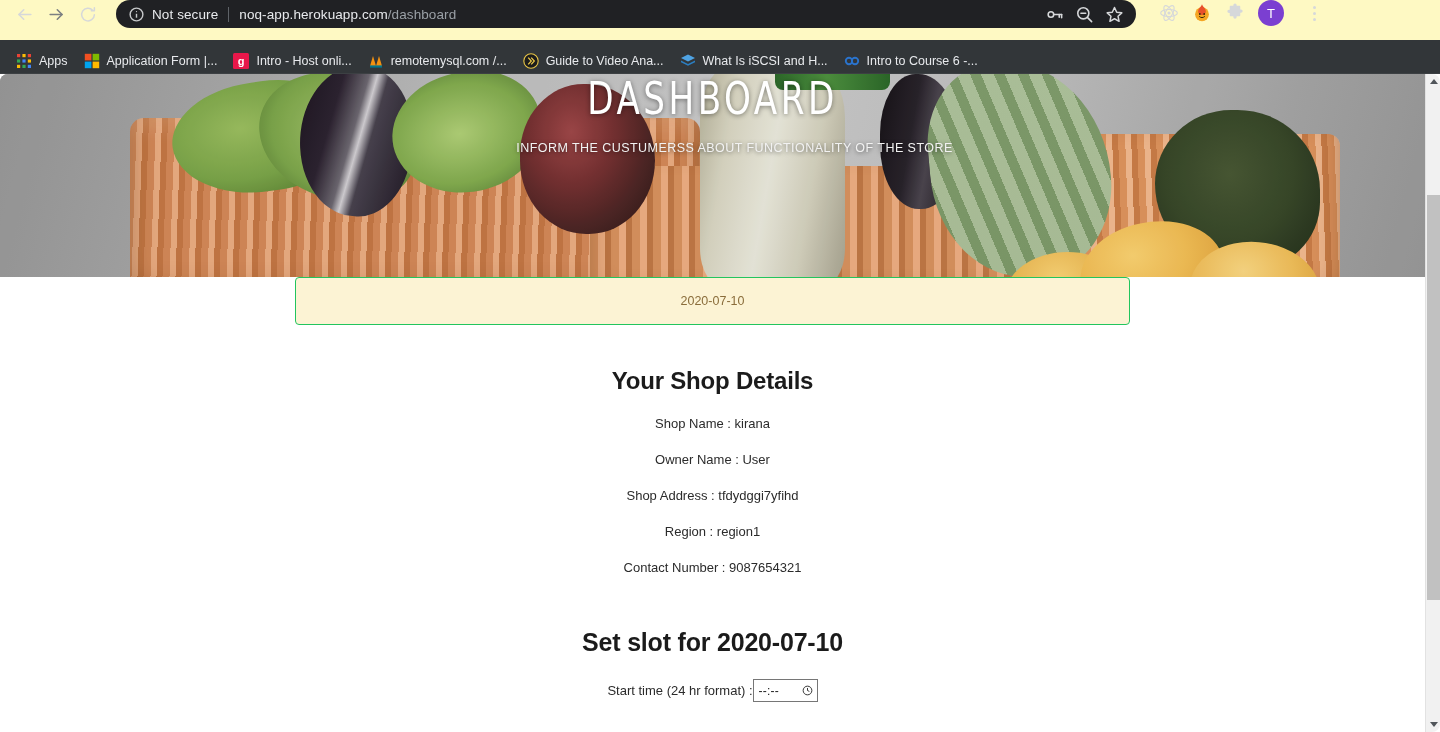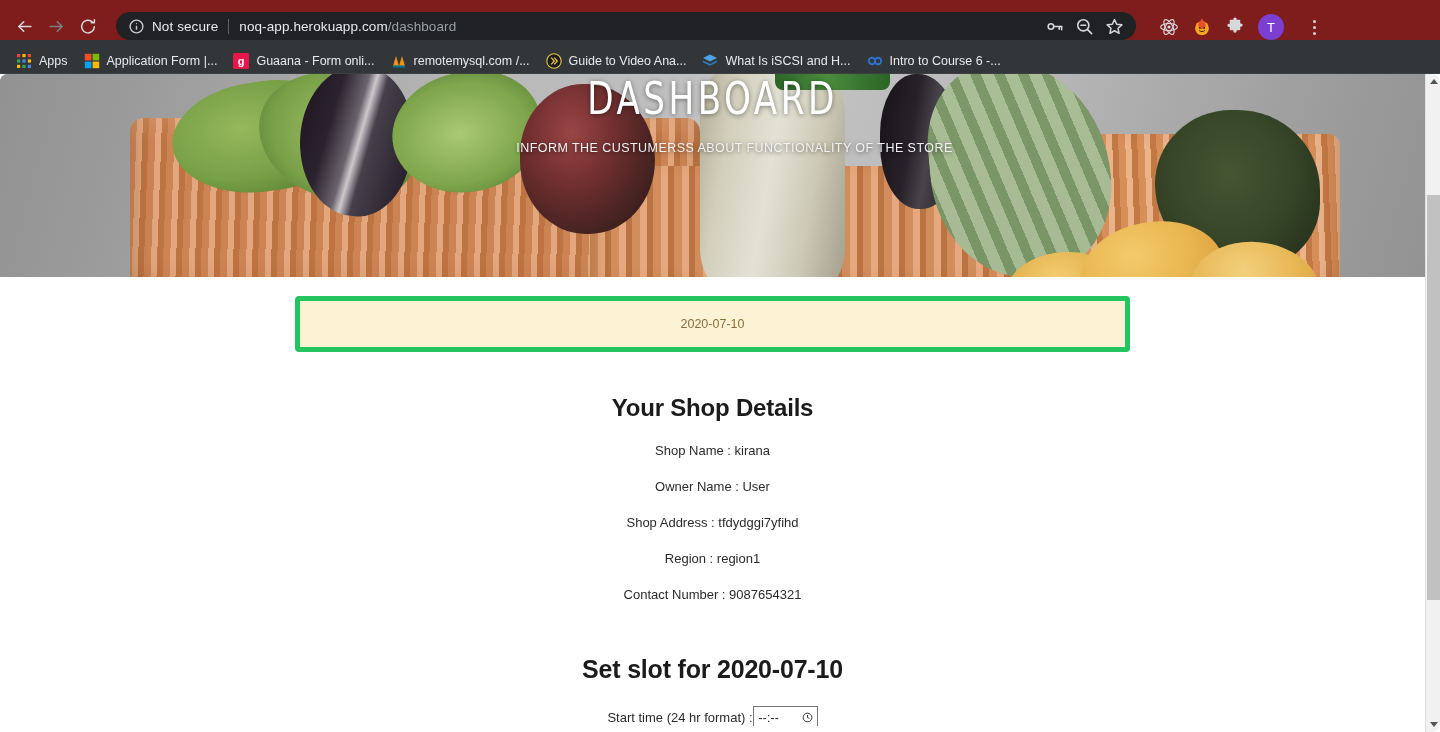--- a/index.html
+++ b/index.html
@@ -7,22 +7,22 @@
     width:1440px; height:732px;
     overflow:hidden;
     font-family:"Liberation Sans", sans-serif;
     background:#ffffff;
   }
 
   
   .browser-chrome { width:1440px; background:#323639; }
 
   .toolbar {
-    height:40px; display:flex; align-items:flex-end;
-    padding:0 10px; gap:4px; background:#7f1d1d;
+    height:40px; display:flex; align-items:flex-start;
+    padding:0 10px; gap:4px; background:#fef9c3;
   }
   .nav-btn {
     width:28px; height:28px; border-radius:50%;
     display:flex; align-items:center; justify-content:center;
     color:#d6d8da; flex:0 0 auto;
   }
   .nav-btn svg { display:block; }
   .nav-btn.disabled { color:#7b7f82; }
 
   .omnibox {
@@ -192,22 +192,21 @@
     margin-top:20px;
     font-size:12.5px; letter-spacing:.45px; color:#f2f2f2;
     font-weight:400; text-shadow:0 1px 4px rgba(0,0,0,.55);margin-left:44px;
   }
 
   
   .content { width:1425px; background:#fff; }
   .container { width:835px; margin:0 auto; }
 
   .alert {
-    margin-top:19px;
-    background:#fcf3d4; border:5px solid #22c55e;
+    background:#fcf3d4; border:1px solid #22c55e;
     border-radius:4px; padding:16px 20px;
     text-align:center; font-size:12.5px; color:#8a6d3b;
   }
 
   .section-title {
     text-align:center; font-size:24px; font-weight:700;
     color:#1b1b1b; letter-spacing:-.2px;
   }
   .shop-block { margin-top:42px; }
   .shop-block .section-title { margin-bottom:11px; }
@@ -364,21 +363,21 @@
           <rect x="8.6" y="8.6" width="6.6" height="6.6" fill="#ffb900"></rect>
       </svg>
       <span>Application Form |...</span>
     </div>
 
     <div class="bm">
       <svg class="bm-ico" viewBox="0 0 16 16">
         <rect width="16" height="16" rx="1.5" fill="#e8174a"></rect>
         <text x="8" y="12" text-anchor="middle" font-family="Liberation Sans, sans-serif" font-size="11" font-weight="bold" fill="#fff">g</text>
       </svg>
-      <span>Guaana - Form onli...</span>
+      <span>Intro - Host onli...</span>
     </div>
 
     <div class="bm">
       <svg class="bm-ico" viewBox="0 0 16 16">
         <path d="M2 13 L5 3 L8 13 Z" fill="#f29111"></path>
           <path d="M8 13 L11 3 L14 13 Z" fill="#f29111"></path>
         <rect x="2" y="12.4" width="12" height="2.2" fill="#00758f"></rect>
       </svg>
       <span>remotemysql.com /...</span>
     </div>

